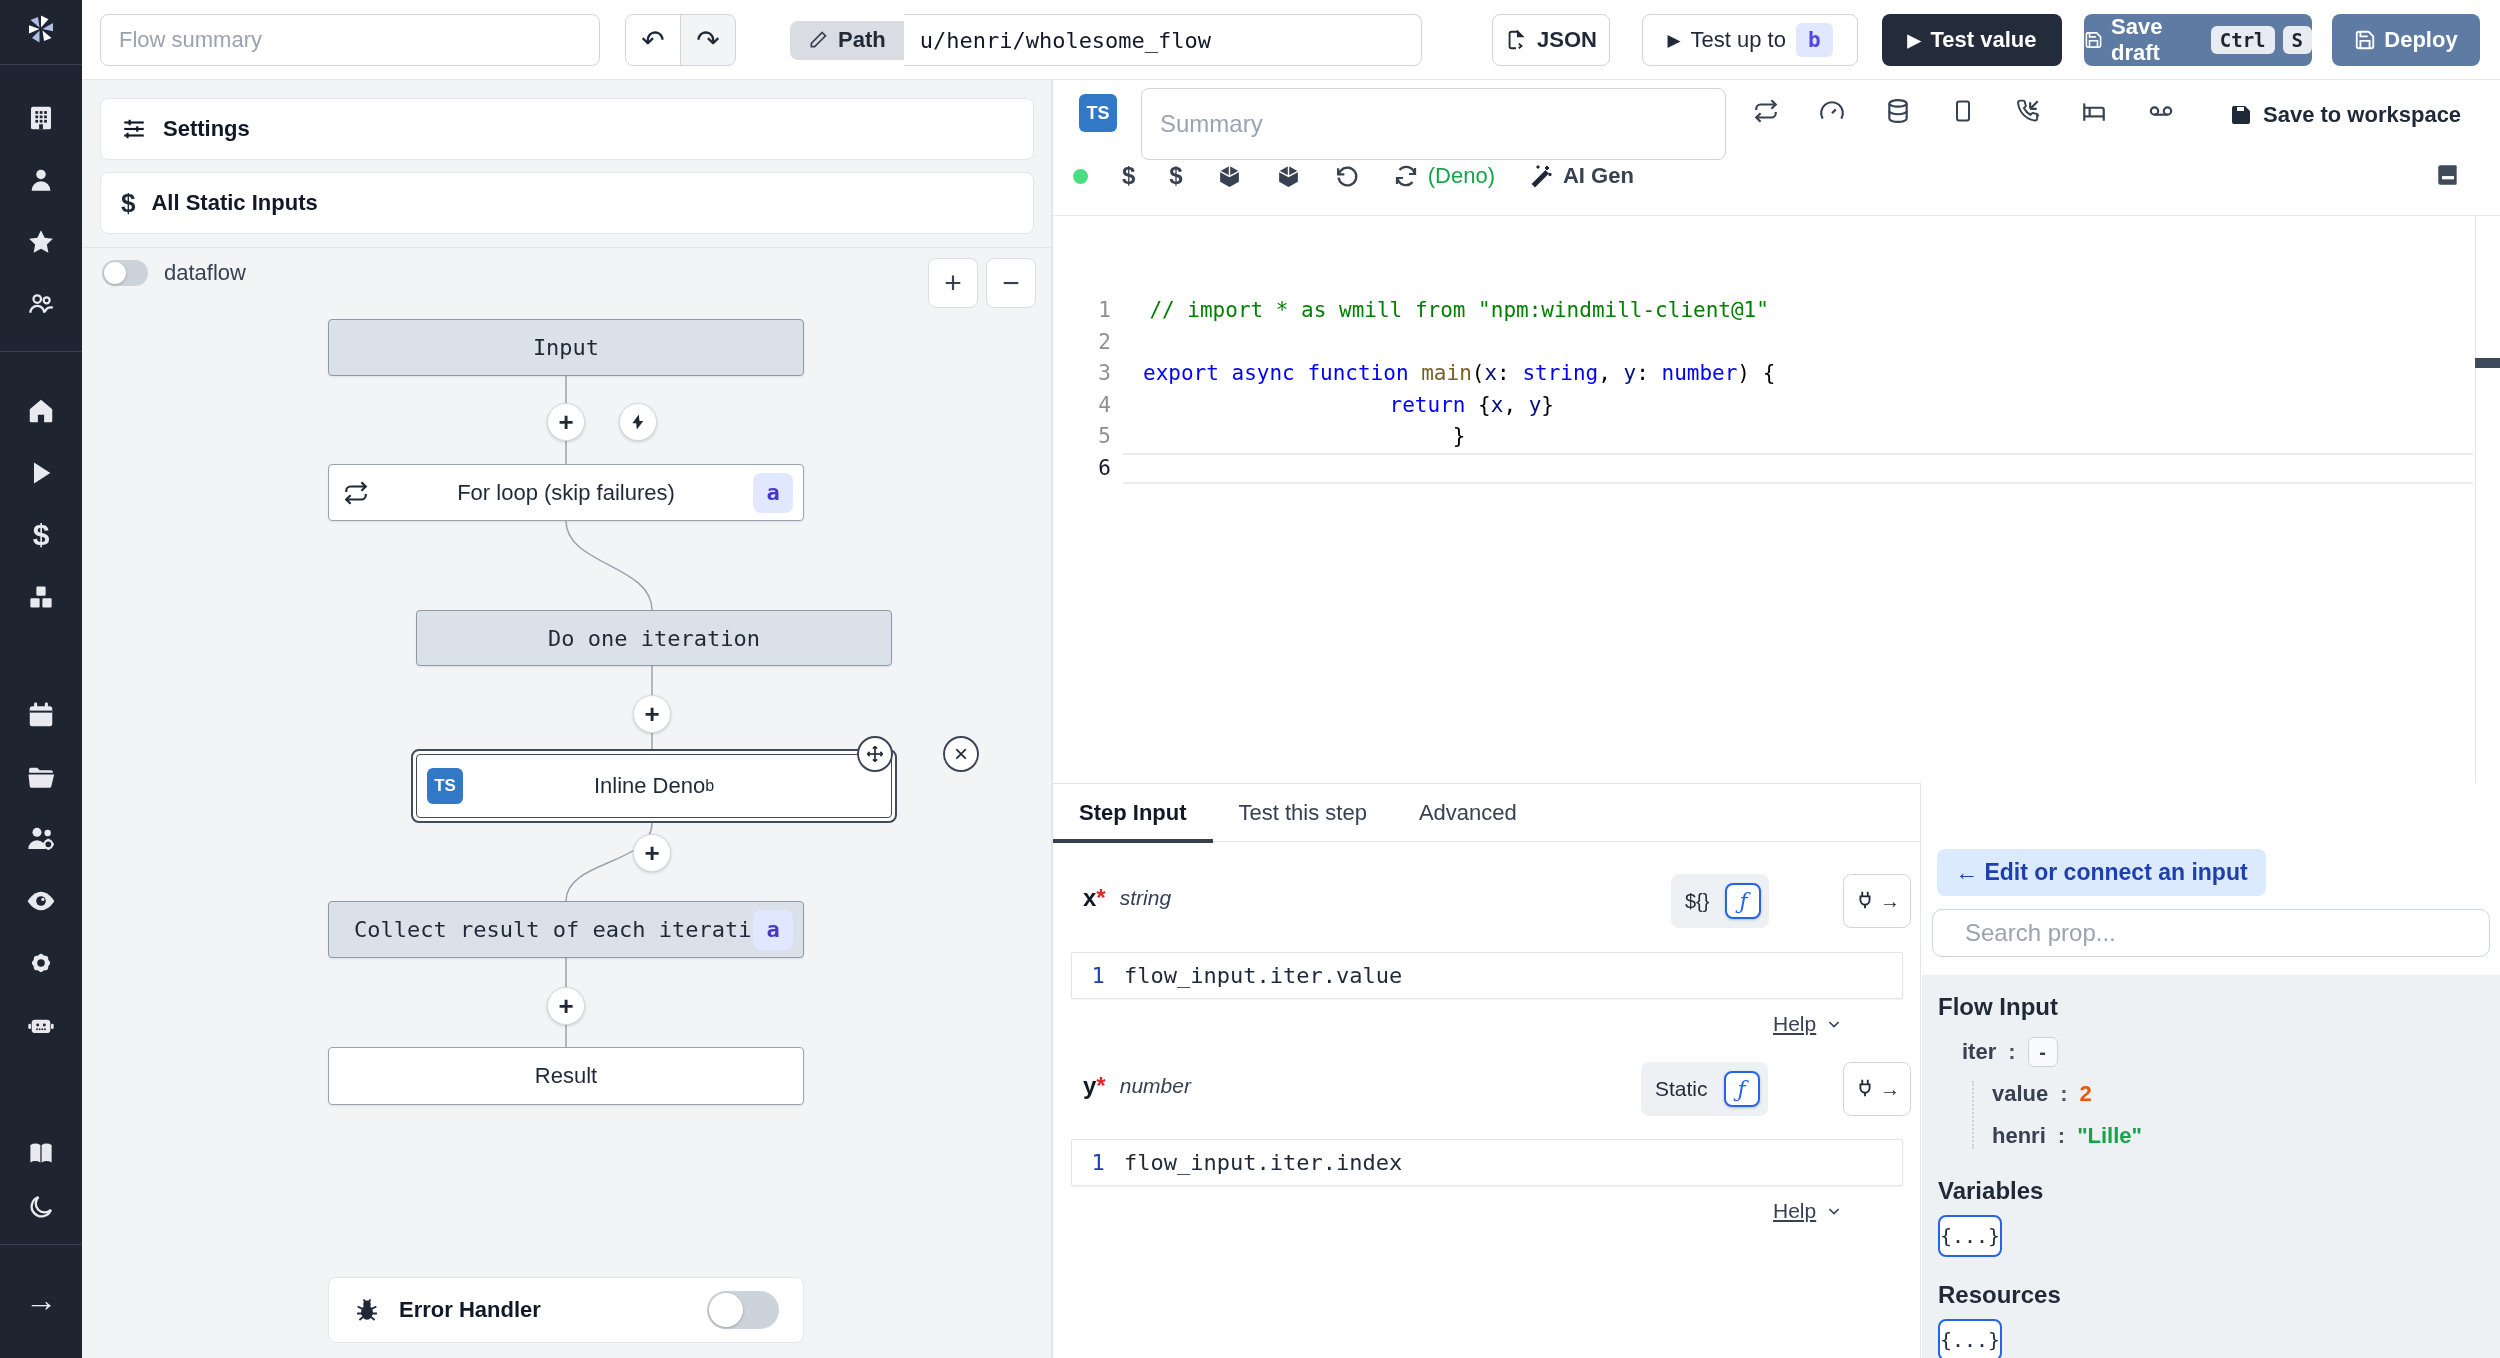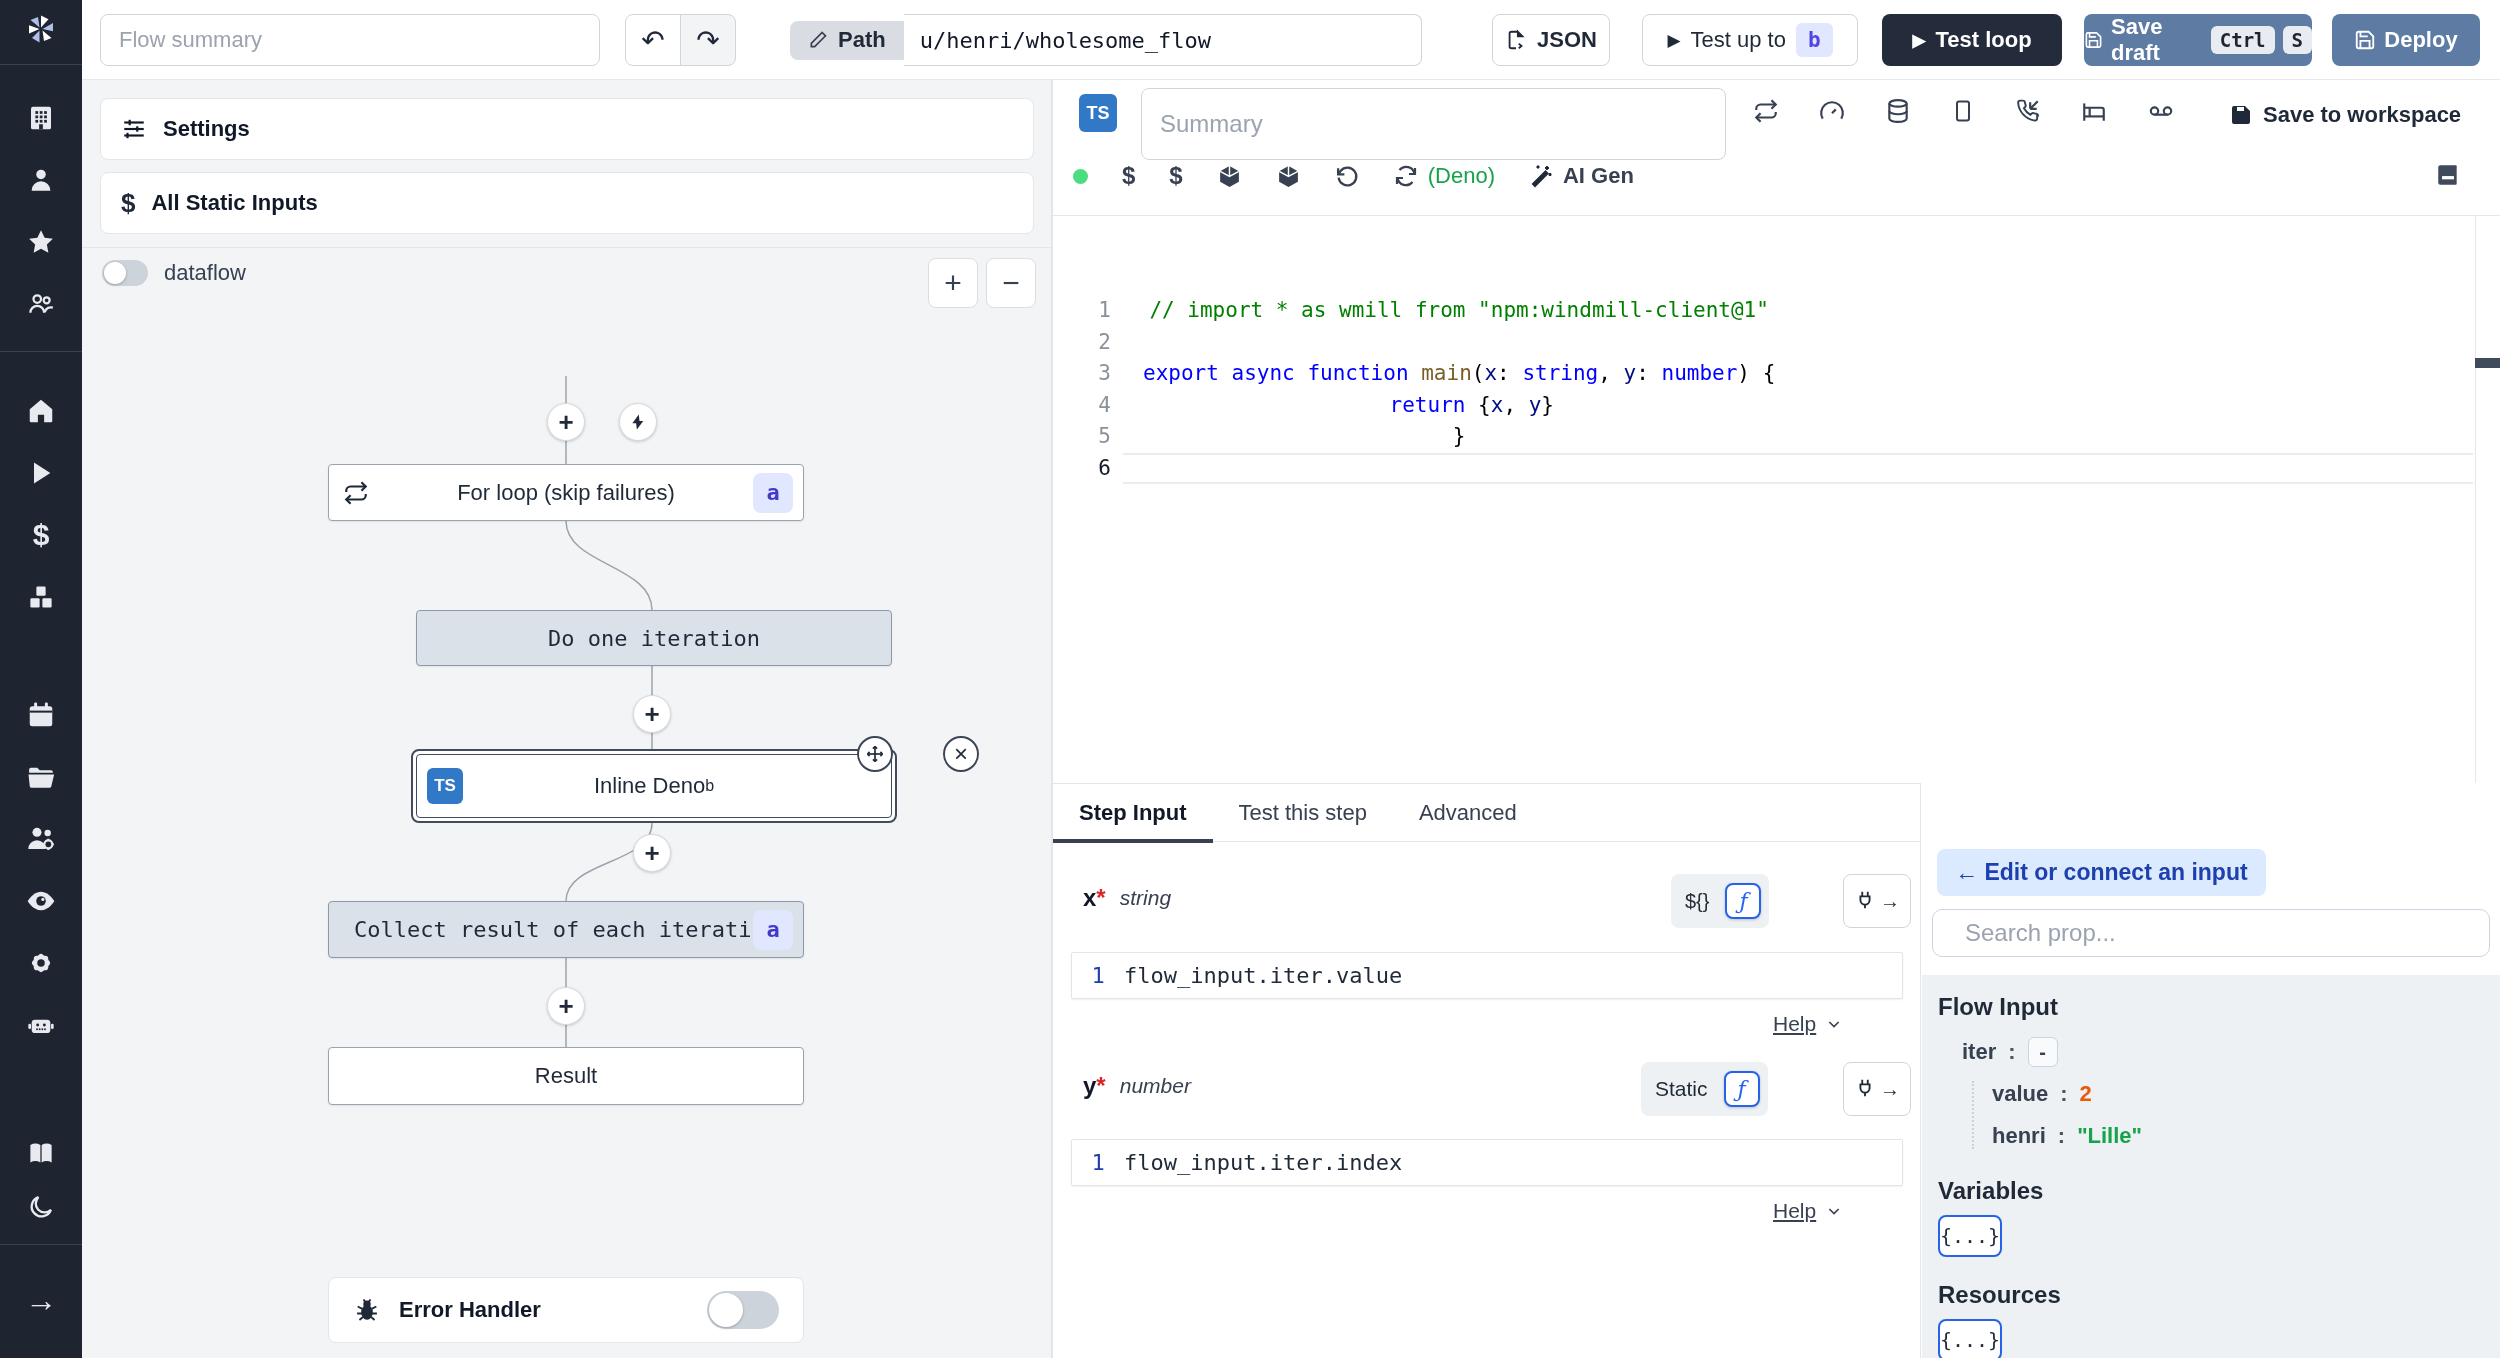--- a/index.html
+++ b/index.html
@@ -263,21 +263,21 @@
         </svg>
       <span>JSON</span>
     </div>
     <div class="btn" style="left:1560px;width:216px">
       <span style="font-size:17px">▶</span>
       <span>Test up to</span>
       <span class="badge-b">b</span>
     </div>
     <div class="btn dark" style="left:1800px;width:180px">
       <span style="font-size:17px">▶</span>
-      <span>Test loop</span>
+      <span>Test value</span>
     </div>
     <div class="btn blue" style="left:2002px;width:228px;gap:8px">
       <svg width="22" height="22" viewBox="0 0 24 24" fill="none" stroke="#fff" stroke-width="2">
           <path d="M19 21H5a2 2 0 01-2-2V5a2 2 0 012-2h11l5 5v11a2 2 0 01-2 2z"></path>
           <path d="M17 21v-8H7v8M7 3v5h8"></path>
         </svg>
       <span>Save draft</span>
       <span class="kbd">Ctrl</span>
       <span class="kbd">S</span>
     </div>
@@ -320,20 +320,23 @@
     <svg class="abs" style="left:0;top:0" width="970" height="1278">
       <g fill="none" stroke="#9aa3ad" stroke-width="1.5">
         <path d="M484 296 V384"></path>
         <path d="M484 441 C484 485 570 485 570 530"></path>
         <path d="M570 586 V669"></path>
         <path d="M570 743 C570 785 484 780 484 821"></path>
         <path d="M484 878 V967"></path>
       </g>
     </svg>
 
+    <div class="node virt" style="left:246px;top:239px;width:476px;height:57px">
+        <span>Input</span>
+      </div>
 
     <div class="pluscirc" style="left:465px;top:323px">
         <span>+</span>
       </div>
     <div class="pluscirc" style="left:537px;top:323px">
         <svg width="18" height="18" viewBox="0 0 24 24" fill="#1f2937">
           <path d="M13 2L4.5 13.5h5L10.5 22 19 10.5h-5z"></path>
         </svg>
       </div>
 

